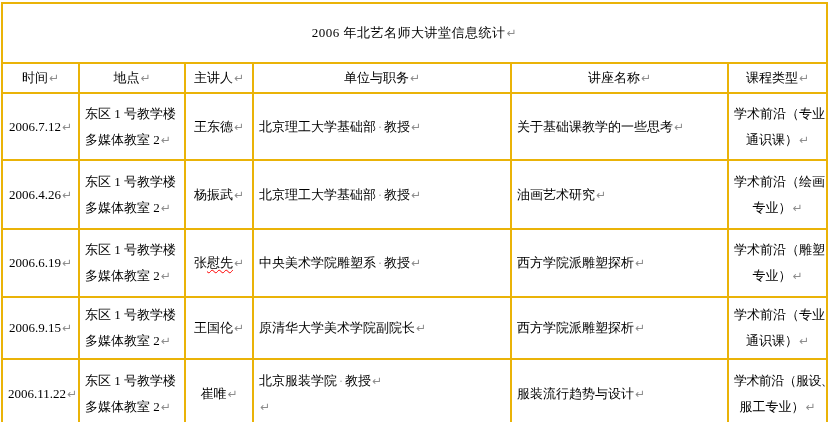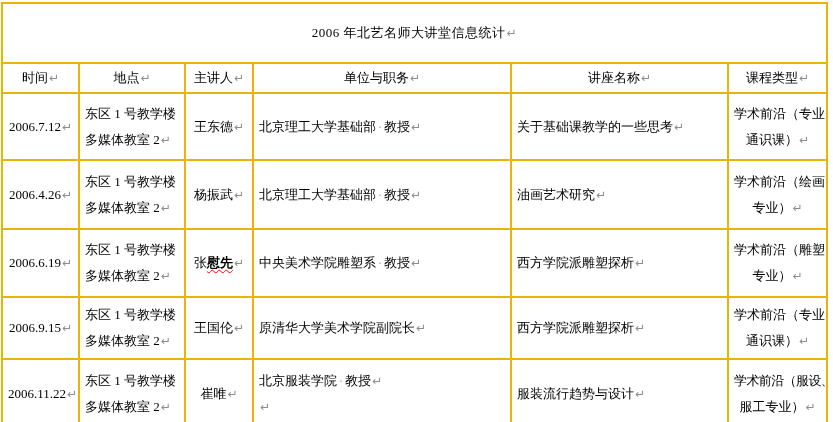--- a/index.html
+++ b/index.html
@@ -67,21 +67,20 @@
     font-size: 12px;
     padding: 0 2px;
   }
   .wavy-red {
     text-decoration: underline;
     text-decoration-style: wavy;
     text-decoration-color: #ff0000;
     text-decoration-thickness: 1px;
     text-decoration-skip-ink: none;
     text-underline-offset: 2px;
-    font-weight: bold;
   }
   .wavy-blue {
     text-decoration-style: wavy;
     text-decoration-color: #3b6fd4;
     text-decoration-thickness: 1px;
     text-decoration-skip-ink: none;
     text-underline-offset: 2px;
   }
 </style>
 </head>

